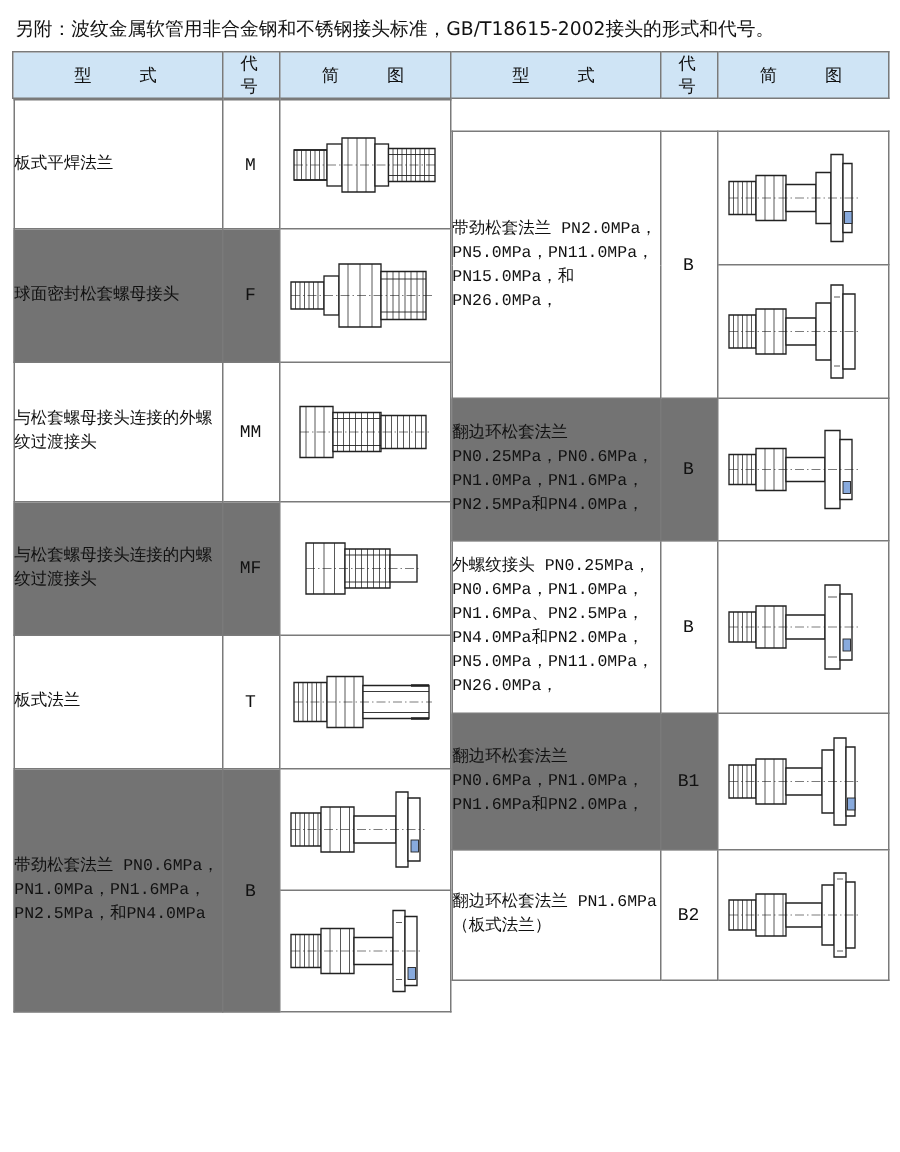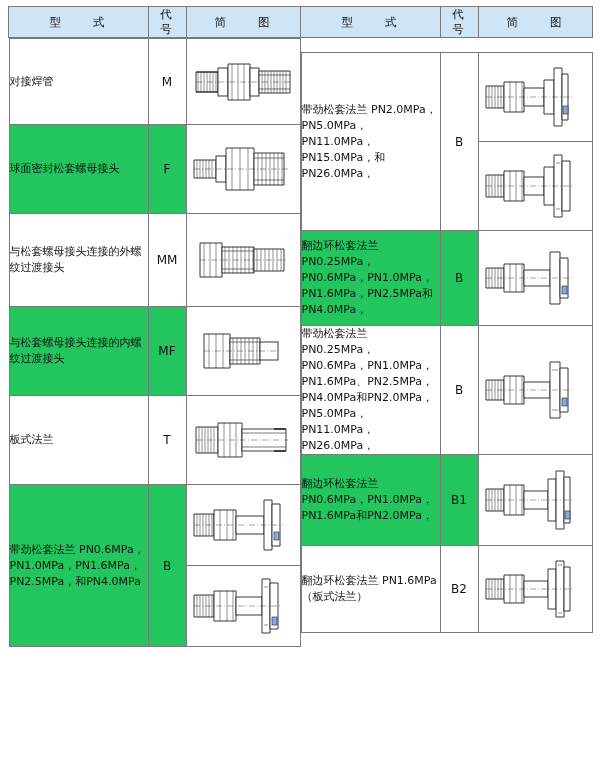--- a/index.html
+++ b/index.html
@@ -14,20 +14,21 @@
     font-size:12.5px;
     line-height:17px;
     padding:4px 0 7px 2px;
     white-space:nowrap;
     letter-spacing:0px;
   }
   table.main{
     border-collapse:collapse;
     width:584px;
     table-layout:fixed;
+    font-family:Liberation Mono, monospace;
   }
   table.main td, table.main th{
     border:1px solid #7a7a7a;
     vertical-align:middle;
     padding:0;
   }
   .hdr{
     background:#cfe4f5;
     height:24px;
     text-align:center;
@@ -38,37 +39,38 @@
   .cell-name{
     font-size:11px;
     line-height:16px;
     padding:4px 5px;
     text-align:left;
   }
   .code{
     text-align:center;
     font-size:12px;
   }
-  .yellow{ background:#22c55e; }
+  .yellow{ background:#737373; }
   .white{ background:#ffffff; }
   .fig{
     background:#ffffff;
     text-align:center;
     padding:0;
   }
   .fig svg{display:block;margin:0 auto;}
   .split{padding:0;border:none !important;}
   table.side{border-collapse:collapse;width:100%;table-layout:fixed;}
   table.side td{border:1px solid #7a7a7a;vertical-align:middle;padding:0;}
 </style>
 </head>
 <body>
 
 <div class="page">
 
+  <div class="title">另附：波纹金属软管用非合金钢和不锈钢接头标准，GB/T18615-2002接头的形式和代号。</div>
 
   <table class="main">
     <colgroup>
       <col style="width:140px">
       <col style="width:38px">
       <col style="width:114px">
       <col style="width:140px">
       <col style="width:38px">
       <col style="width:114px">
     </colgroup>
@@ -87,21 +89,21 @@
       <td colspan="3" class="split">
         <table class="side">
           <colgroup>
             <col style="width:139px">
                 <col style="width:38px">
                 <col style="width:114px">
           </colgroup>
 
           <tbody>
                 <tr>
-            <td class="cell-name white" style="height:85px">对接焊管</td>
+            <td class="cell-name white" style="height:85px">板式平焊法兰</td>
             <td class="code white">M</td>
             <td class="fig">
               <svg width="110" height="80" viewBox="0 0 110 80">
                 <g fill="none" stroke="#222" stroke-width="0.9">
                   <path d="M8 30 L8 50 L30 50 L30 30 Z"></path>
                   <path d="M8 30 L30 30 M8 50 L30 50"></path>
                   <path d="M10 30 L10 50 M13 30 L13 50 M16 30 L16 50 M19 30 L19 50 M22 30 L22 50 M25 30 L25 50 M28 30 L28 50" stroke-width="0.5"></path>
                   <rect x="30" y="26" width="10" height="28" fill="#fff"></rect>
                   <path d="M40 22 L62 22 L62 58 L40 58 Z" fill="#fff"></path>
                   <path d="M44 22 L44 58 M50 22 L50 58 M56 22 L56 58" stroke-width="0.5"></path>
@@ -297,21 +299,21 @@
                   <path d="M70 18 L80 18 L80 70 L70 70 Z" fill="#fff"></path>
                   <path d="M80 24 L88 24 L88 64 L80 64 Z" fill="#fff"></path>
                   <rect x="82" y="52" width="5" height="8" fill="#88aadd" stroke="#222" stroke-width="0.6"></rect>
                   <path d="M6 44 L92 44" stroke-width="0.4" stroke-dasharray="6 2 1 2"></path>
                 </g>
               </svg>
             </td>
           </tr>
 
           <tr>
-            <td class="cell-name white" style="height:114px">带劲松套法兰
+            <td class="cell-name white" style="height:114px">外螺纹接头
 PN0.25MPa，PN0.6MPa，PN1.0MPa，PN1.6MPa、PN2.5MPa，PN4.0MPa和PN2.0MPa，PN5.0MPa，PN11.0MPa，PN26.0MPa，</td>
             <td class="code white">B</td>
             <td class="fig">
               <svg width="110" height="108" viewBox="0 0 110 108">
                 <g fill="none" stroke="#222" stroke-width="0.9">
                   <path d="M6 44 L6 64 L24 64 L24 44 Z"></path>
                   <path d="M9 44 L9 64 M12 44 L12 64 M15 44 L15 64 M18 44 L18 64 M21 44 L21 64" stroke-width="0.5"></path>
                   <path d="M24 40 L44 40 L44 68 L24 68 Z" fill="#fff"></path>
                   <path d="M30 40 L30 68 M36 40 L36 68 M42 40 L42 68" stroke-width="0.5"></path>
                   <path d="M44 46 L70 46 L70 62 L44 62 Z" fill="#fff"></path>

